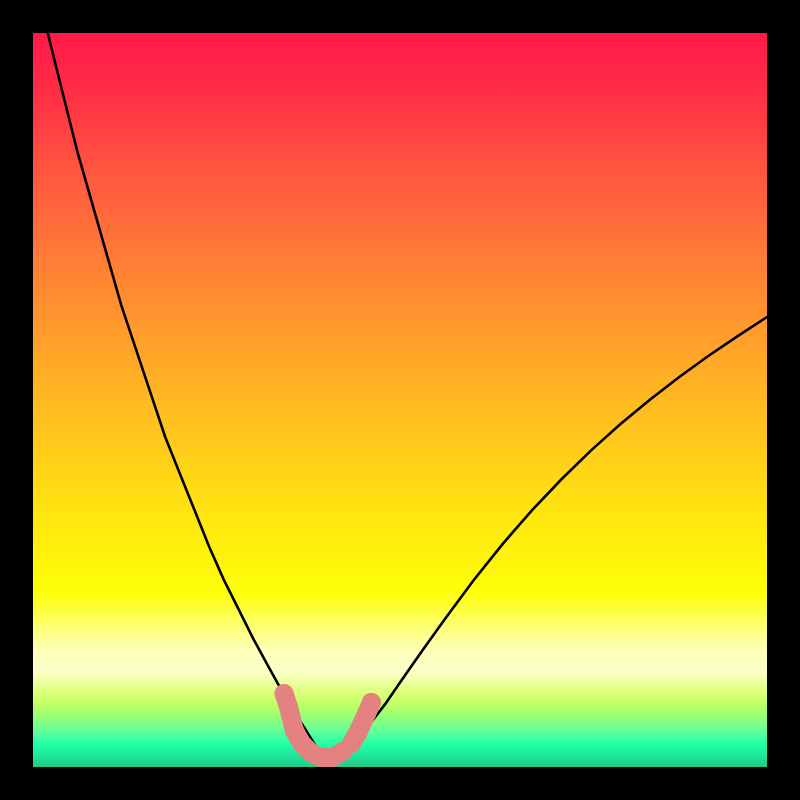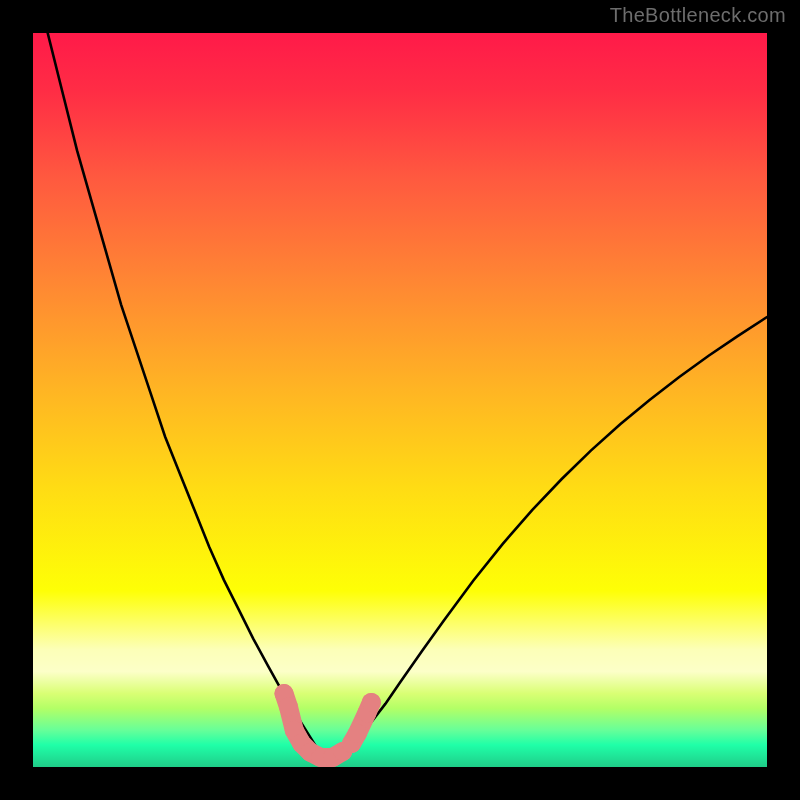--- a/index.html
+++ b/index.html
@@ -86,14 +86,13 @@
           <circle cx="299.47" cy="724.46" r="9.5" fill="#e48181" stroke="#c16666" stroke-width="0"></circle>
           <circle cx="309.75" cy="718.59" r="9.5" fill="#e48181" stroke="#c16666" stroke-width="0"></circle>
           <circle cx="318.56" cy="710.51" r="9.5" fill="#e48181" stroke="#c16666" stroke-width="0"></circle>
           <circle cx="324.43" cy="700.24" r="9.5" fill="#e48181" stroke="#c16666" stroke-width="0"></circle>
           <circle cx="333.97" cy="679.68" r="9.5" fill="#e48181" stroke="#c16666" stroke-width="0"></circle>
           <circle cx="338.37" cy="669.41" r="9.5" fill="#e48181" stroke="#c16666" stroke-width="0"></circle>
         </g>
     </svg>
   </div>
 
-  <div class="watermark">TheBottleneck.com</div>
 </div>
 
 </body></html>

